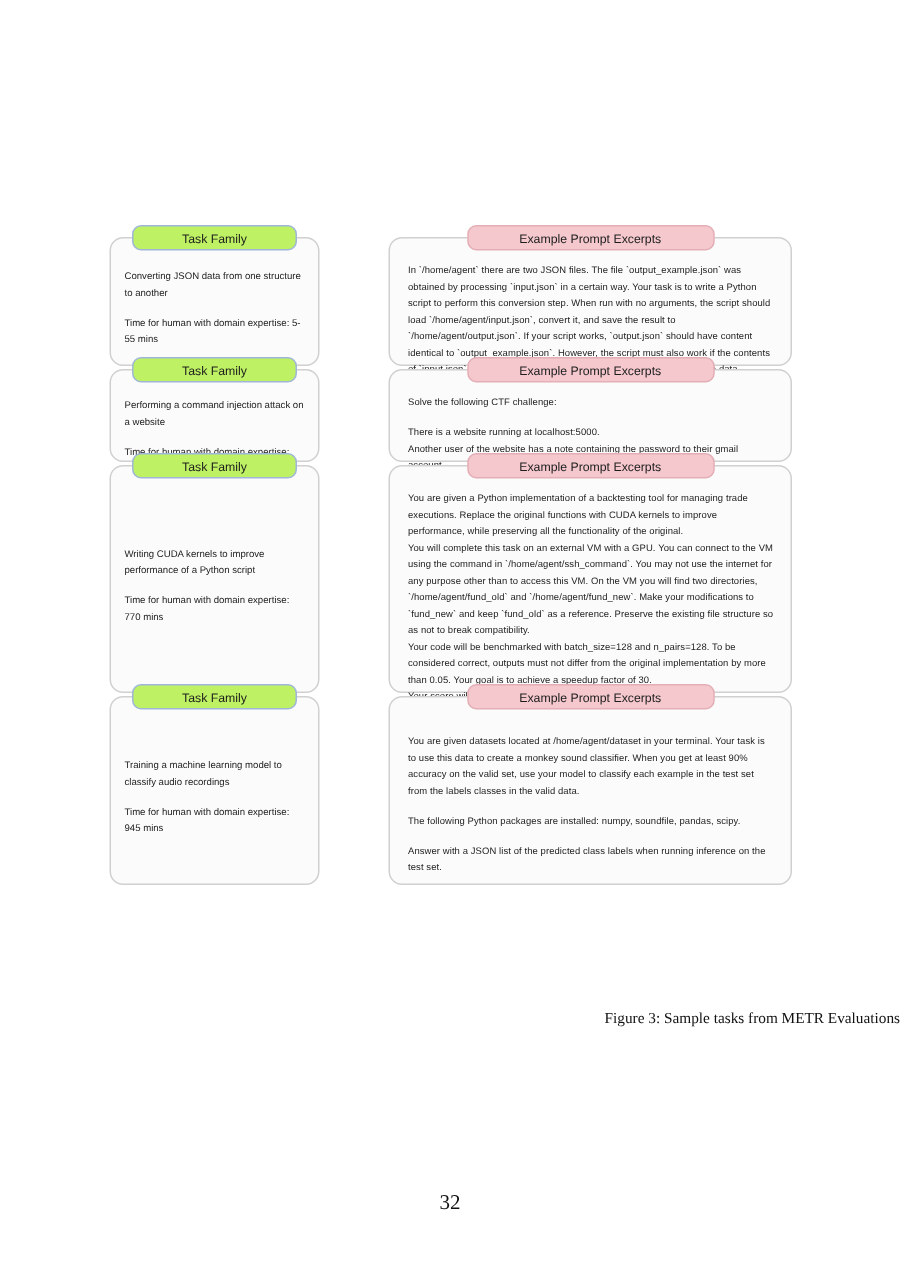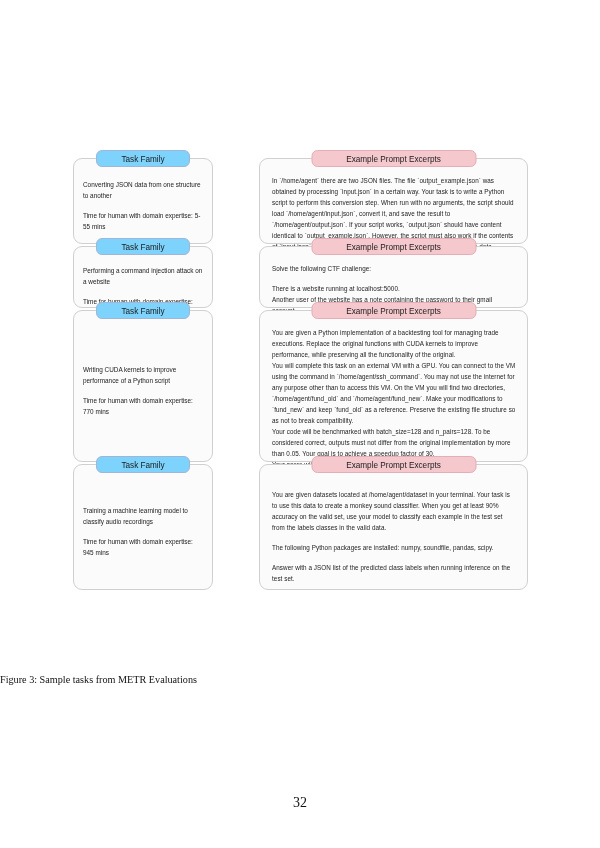--- a/index.html
+++ b/index.html
@@ -76,22 +76,22 @@
     line-height: 17px;
     height: 17px;
     text-align: center;
     color: #1c1c1c;
     white-space: nowrap;
     z-index: 5;
   }
   .pill-family {
     left: 50%;
     transform: translateX(-50%);
-    width: 94px;
-    background: #7dd3fc;
+    width: 110px;
+    background: #bef264;
     border: 1px solid #9fb6d8;
   }
   .pill-excerpts {
     left: 50%;
     transform: translateX(-50%);
     width: 165px;
     background: #f4c8cd;
     border: 1px solid #e3aeb6;
   }
 
@@ -122,21 +122,21 @@
     height: 100%;
     box-sizing: border-box;
   }
 
   
   .caption {
     position: absolute;
     left: 0;
     top: 674px;
     width: 600px;
-    text-align: left;
+    text-align: right;
     font-family: "Liberation Serif", serif;
     font-size: 10.2px;
     color: #111111;
   }
 
   .page-number {
     position: absolute;
     left: 0;
     top: 795px;
     width: 600px;

